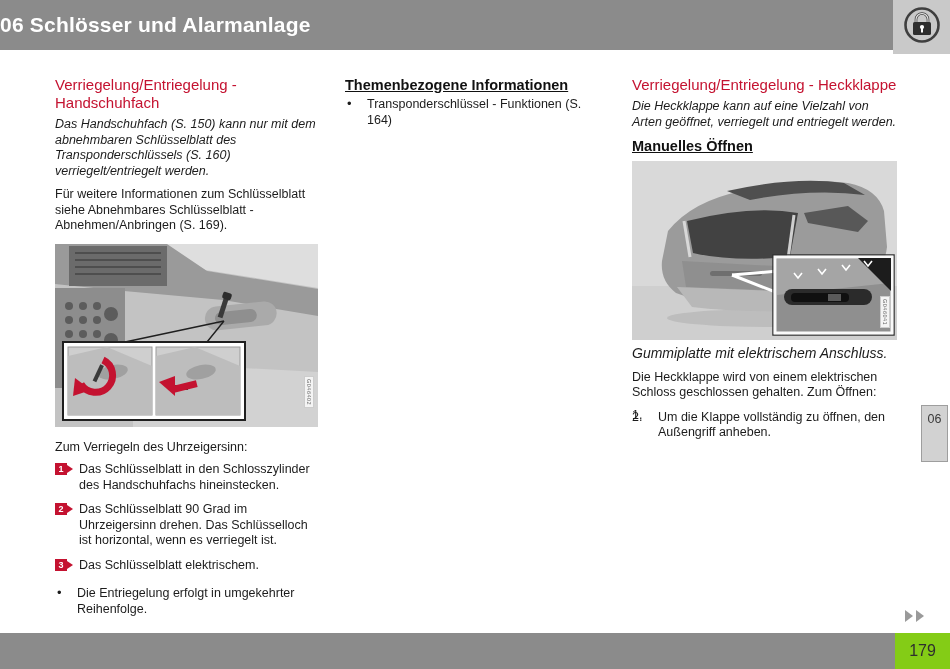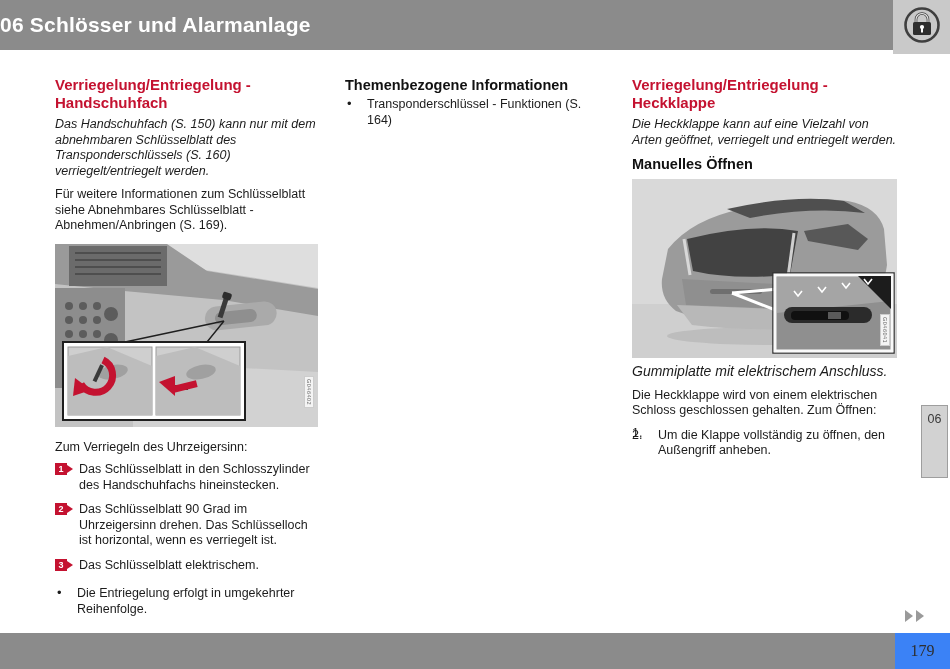--- a/index.html
+++ b/index.html
@@ -11,35 +11,35 @@
   }
   .page{position:absolute;inset:0;}
 
   
   .header-bar{position:absolute;left:0;top:0;width:893px;height:50px;background:#8b8b8b;
     display:flex;align-items:center;justify-content:flex-start;padding-right:10px;box-sizing:border-box;}
   .header-title{color:#ffffff;font-size:21px;font-weight:bold;letter-spacing:.2px;}
   .header-corner{position:absolute;left:893px;top:0;width:57px;height:54px;background:#c9c9c9;
     display:flex;align-items:center;justify-content:center;}
   .footer-bar{position:absolute;left:0;top:633px;width:895px;height:36px;background:#8b8b8b;}
-  .footer-corner{position:absolute;left:895px;top:633px;width:55px;height:36px;background:#3b82f6;
-    display:flex;align-items:center;justify-content:center;font-size:16px;color:#2e2e2e;font-family:Liberation Serif, serif;}
+  .footer-corner{position:absolute;left:895px;top:633px;width:55px;height:36px;background:#84cc16;
+    display:flex;align-items:center;justify-content:center;font-size:16px;color:#2e2e2e;}
   .next-arrows{position:absolute;left:903px;top:609px;width:26px;height:14px;}
-  .chapter-tab{position:absolute;left:921px;top:405px;width:27px;height:73px;background:#d2d2d2;
+  .chapter-tab{position:absolute;left:921px;top:405px;width:27px;height:57px;background:#d2d2d2;
     border:1px solid #9e9e9e;box-sizing:border-box;font-size:12.5px;color:#3a3a3a;
     text-align:center;padding-top:6px;}
 
   
   .col{position:absolute;top:76px;}
   .col-left{left:55px;width:263px;}
   .col-mid{left:345px;width:258px;}
   .col-right{left:632px;width:265px;}
 
-  h2.section{margin:0 0 5px 0;font-size:15px;line-height:18px;font-weight:bold;color:#c41230;}
-  h3.sub{margin:0 0 6px 0;font-size:14.5px;line-height:18px;font-weight:bold;color:#111;}
+  h2.section{margin:0 0 5px 0;font-size:15px;line-height:18px;font-weight:normal;color:#c41230;}
+  h3.sub{margin:0 0 6px 0;font-size:14.5px;line-height:18px;font-weight:bold;color:#111;text-decoration:underline;}
   p{margin:0 0 10px 0;font-size:12.5px;line-height:15.5px;}
   p.ital{font-style:italic;margin-bottom:8px;}
   p.tight{margin-bottom:7px;}
 
   
   figure{margin:2px 0 13px 0;position:relative;}
   .fig-left{width:263px;height:183px;}
   .fig-right{width:265px;height:179px;margin-top:4px;margin-bottom:6px;}
   figure svg{display:block;width:100%;height:100%;}
   .fig-label{position:absolute;background:#f4f4f4;border:1px solid #cccccc;color:#666;

